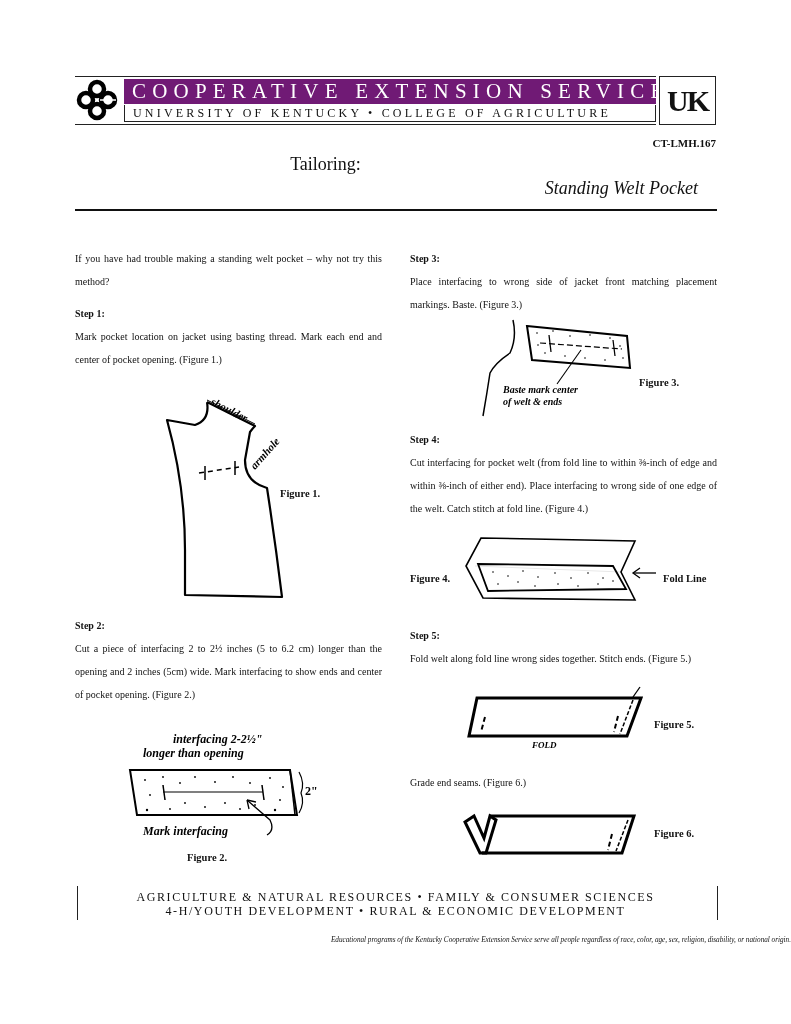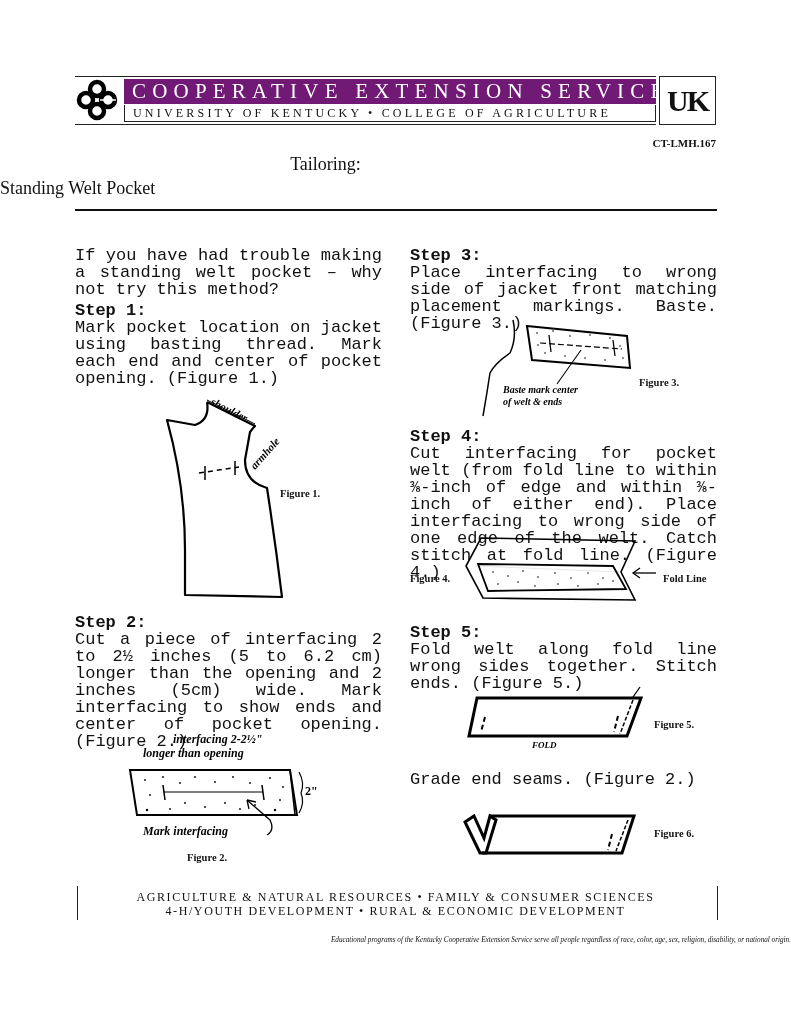--- a/index.html
+++ b/index.html
@@ -12,24 +12,24 @@
     .logo { left: 76px; top: 80px; width: 42px; height: 40px; }
     .black-band { left: 124px; top: 79px; width: 532px; height: 25px; background: #701a75; color: #fff;
       font-family: "Liberation Serif", serif; font-size: 21px; letter-spacing: 6.2px; line-height: 25px; padding-left: 8px; box-sizing: border-box; white-space: nowrap; }
     .sub-band { left: 124px; top: 105px; width: 532px; height: 17px; border: 1px solid #222; border-top: none;
       font-family: "Liberation Serif", serif; font-size: 12px; letter-spacing: 3.2px; line-height: 17px; padding-left: 8px; box-sizing: border-box; white-space: nowrap; }
     .uk-box { left: 659px; top: 76px; width: 57px; height: 49px; border: 1px solid #222; box-sizing: border-box;
       font-family: Liberation Serif, serif; font-weight: bold; font-size: 30px; line-height: 47px; text-align: center; letter-spacing: -2px; }
 
     .pubcode { right: 75px; top: 137px; font-size: 11px; font-weight: bold; }
     .title1 { left: 0; width: 651px; top: 154px; text-align: center; font-size: 18px; }
-    .title2 { left: 0; width: 698px; top: 178px; text-align: left; font-size: 18px; }
+    .title2 { left: 0; width: 698px; top: 178px; text-align: right; font-size: 18px; font-style: italic; }
     .title-rule { left: 75px; top: 209px; width: 642px; height: 2px; background: #111; }
 
-    .col { font-size: 17px; line-height: 17px; text-align: justify; font-family: Liberation Mono, monospace; }
+    .col { font-size: 10px; line-height: 23px; text-align: justify; }
     .col p { margin: 0; }
     .step-h { font-weight: bold; }
 
     .fig-cap { font-size: 10.5px; font-weight: bold; }
 
     .footer-vl { width: 1px; height: 34px; background: #222; top: 886px; }
     .footer-line1, .footer-line2 { left: 0; width: 791px; text-align: center; font-size: 12px; letter-spacing: 1.6px; white-space: nowrap; }
     .footer-line1 { top: 890px; }
     .footer-line2 { top: 904px; }
     .disclaimer { left: 0; width: 791px; top: 936px; text-align: right; font-style: italic; font-size: 7.2px; }
@@ -206,21 +206,21 @@
     <line x1="168" y1="16" x2="155" y2="50" stroke="#000" stroke-width="1.5" stroke-dasharray="4 2"></line>
     <line x1="168" y1="13" x2="175" y2="3" stroke="#000" stroke-width="1.3"></line>
     <line x1="20" y1="33" x2="16" y2="48" stroke="#000" stroke-width="2" stroke-dasharray="5 3"></line>
     <line x1="153" y1="32" x2="149" y2="48" stroke="#000" stroke-width="2" stroke-dasharray="5 3"></line>
     <text x="67" y="64" font-size="9" font-style="italic" font-weight="bold">FOLD</text>
   </svg>
 </div>
 <div class="abs fig-cap" style="left:654px; top:719px;">Figure 5.</div>
 
 <div class="abs col" style="left:410px; top:771px; width:307px;">
-  <p>Grade end seams. (Figure 2.)</p>
+  <p>Grade end seams. (Figure 6.)</p>
 </div>
 
 <div class="abs" style="left:462px; top:808px; width:180px; height:50px;">
   <svg width="180" height="50" viewBox="0 0 180 50">
     <path d="M28 8 L172 8 L160 45 L20 45" fill="none" stroke="#000" stroke-width="3"></path>
     <path d="M3 14 L12 8 L22 30 L28 8 L34 12 L24 45 L18 45 Z" fill="none" stroke="#000" stroke-width="3"></path>
     <line x1="166" y1="12" x2="154" y2="43" stroke="#000" stroke-width="1.5" stroke-dasharray="4 2"></line>
     <line x1="150" y1="26" x2="146" y2="42" stroke="#000" stroke-width="2" stroke-dasharray="5 3"></line>
   </svg>
 </div>

